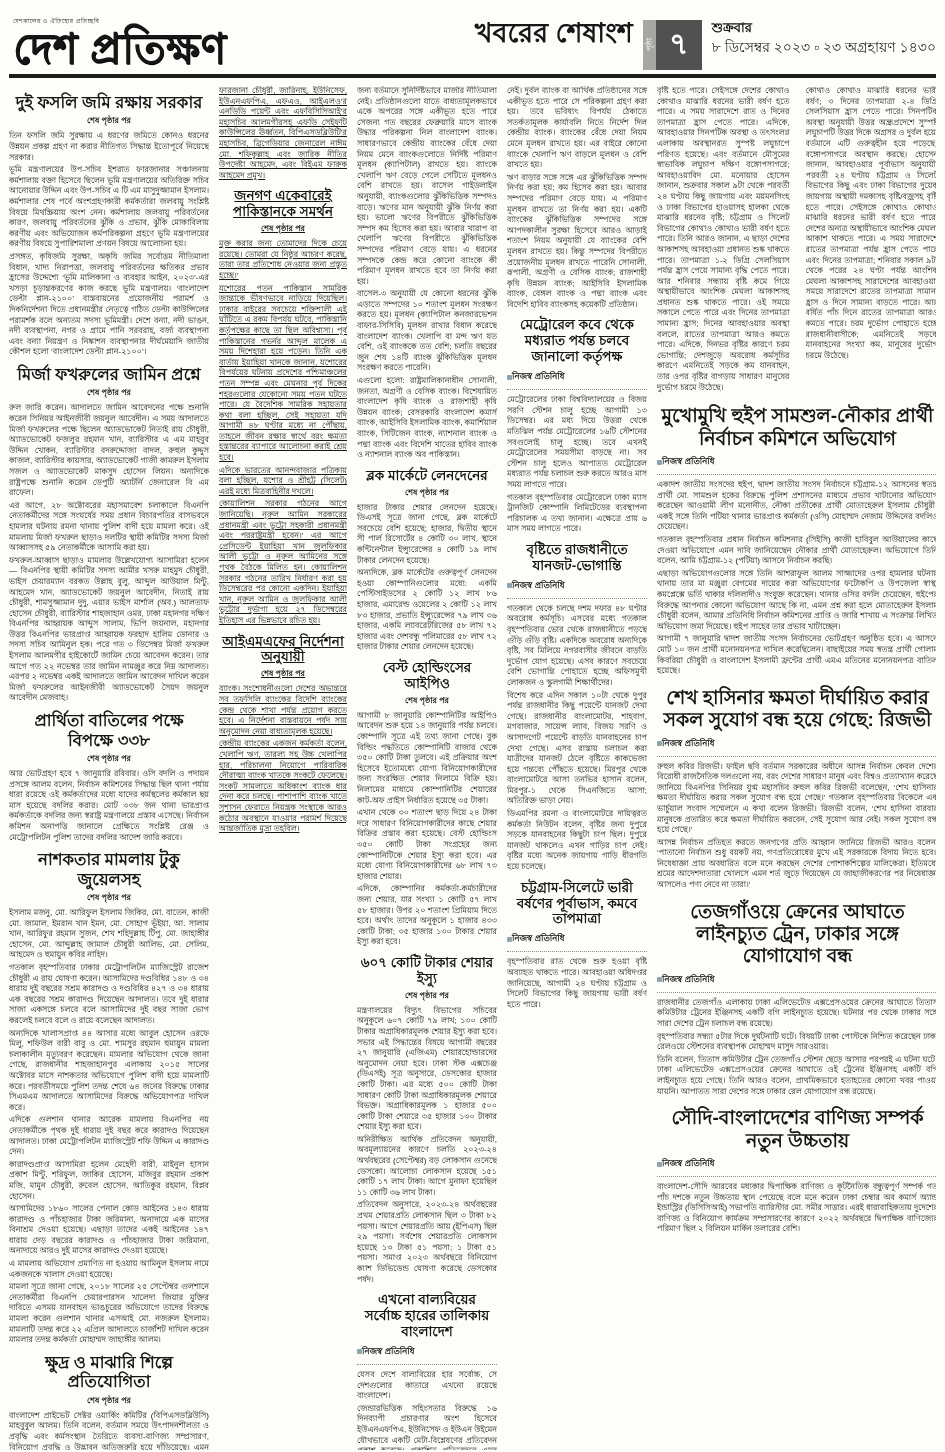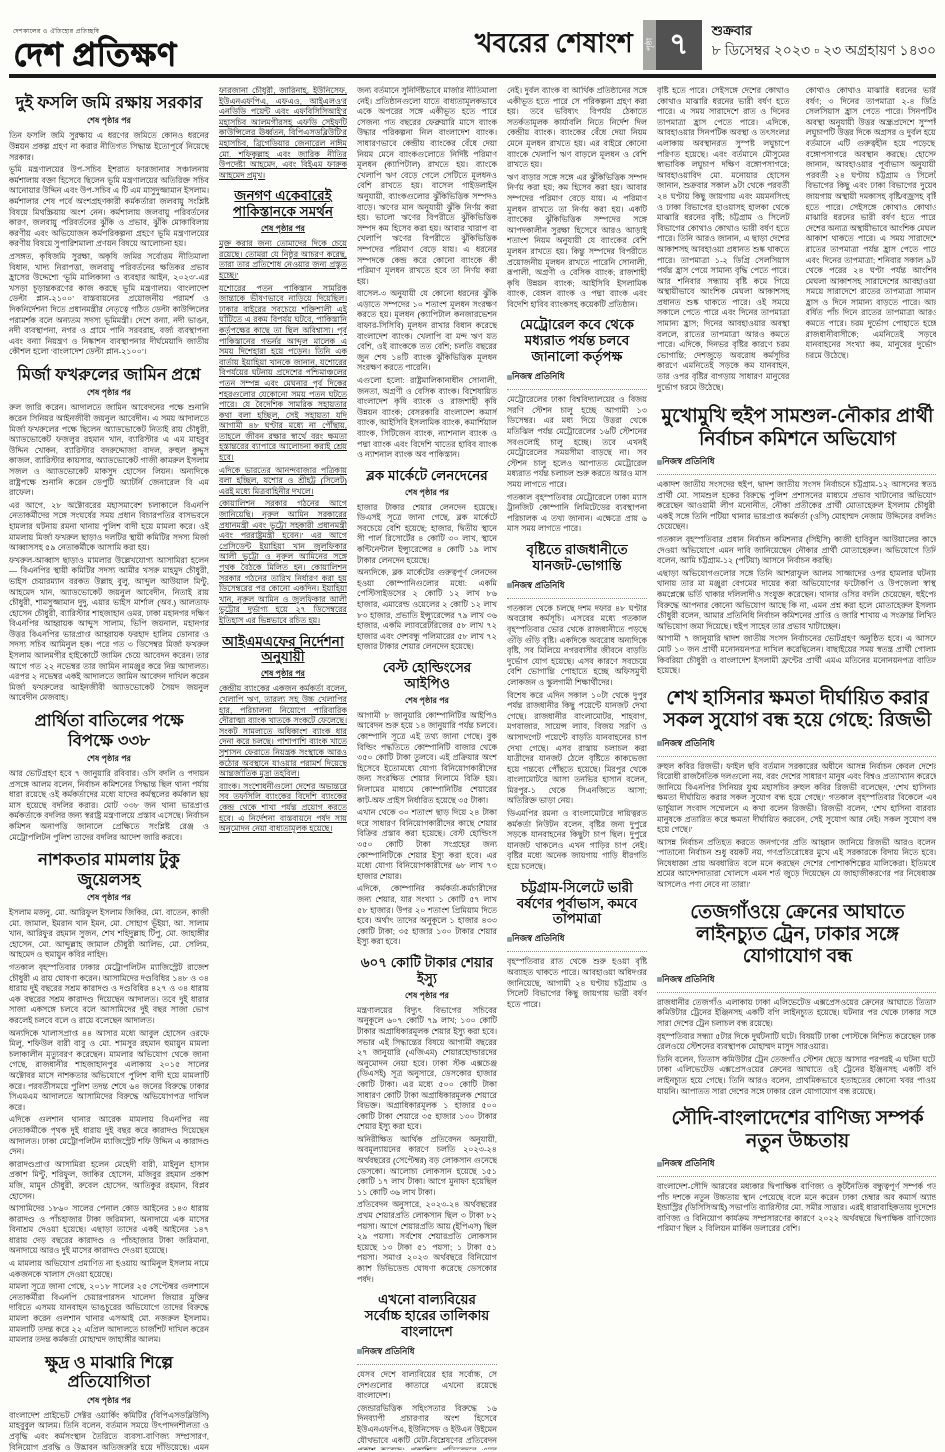--- a/index.html
+++ b/index.html
@@ -6,23 +6,23 @@
   *{box-sizing:border-box;}
   .page{
     width:945px;height:1452px;margin:0 auto;background:#fdfdfa;color:#161616;
     font-family:"Liberation Sans","DejaVu Sans",sans-serif;
     padding:6px 9px 0 9px;overflow:hidden;position:relative;
   }
   
   header{display:flex;justify-content:space-between;align-items:flex-end;height:64px;}
   .masthead-block{padding-left:4px;}
   .tagline{font-size:6px;letter-spacing:.5px;color:#333;margin-bottom:1px;}
-  .masthead{font-size:32px;font-weight:900;letter-spacing:.5px;line-height:1;
+  .masthead{font-size:42px;font-weight:900;letter-spacing:.5px;line-height:1;
     text-shadow:.6px .6px 0 #000;}
-  .header-right{display:flex;align-items:center;gap:10px;}
+  .header-right{display:flex;align-items:flex-start;gap:10px;}
   .section-title{font-size:27px;font-weight:800;line-height:1;padding-bottom:4px;}
   .page-tab{display:flex;align-items:stretch;height:50px;}
   .page-word{background:#a6a6a3;color:#fff;font-size:8px;width:13px;
     display:flex;align-items:center;justify-content:center;
     writing-mode:vertical-rl;transform:rotate(180deg);}
   .page-num{background:#515151;color:#fff;font-size:30px;font-weight:700;width:46px;
     display:flex;align-items:center;justify-content:center;}
   .date-block{padding-bottom:4px;min-width:128px;}
   .day{font-size:13px;font-weight:700;line-height:1.2;}
   .date-line{font-size:14px;color:#222;}
@@ -113,22 +113,22 @@
           <h2 class="h md">জনগণ একেবারেই পাকিস্তানকে সমর্থন</h2>
           <div class="sub">শেষ পৃষ্ঠার পর</div>
           <p class="body">মুক্ত করার জন্য তোমাদের দিকে চেয়ে রয়েছে। তোমরা যে নিষ্ঠুর আচরণ করেছ, তারা তার প্রতিশোধ নেওয়ার জন্য প্রস্তুত হচ্ছে।’</p>
           <p class="body">যশোরের পতন পাকিস্তান সামরিক জান্তাকে ভীষণভাবে নাড়িয়ে দিয়েছিল। ঢাকার বাইরের সবচেয়ে শক্তিশালী এই ঘাঁটিতে এ রকম বিপর্যয় ঘটবে, পাকিস্তানি কর্তৃপক্ষের কাছে তা ছিল অবিশ্বাস্য। পূর্ব পাকিস্তানের গভর্নর আব্দুল মালেক এ সময় দিশেহারা হয়ে পড়েন। তিনি এক বার্তায় ইয়াহিয়া খানকে জানান, যশোরের বিপর্যয়ের ঘটনায় প্রদেশের পশ্চিমাঞ্চলের পতন সম্পন্ন এবং মেঘনার পূর্ব দিকের শহরগুলোর যেকোনো সময় পতন ঘটতে পারে। যে বৈদেশিক সামরিক সহায়তার কথা বলা হচ্ছিল, সেই সহায়তা যদি আগামী ৪৮ ঘণ্টার মধ্যে না পৌঁছায়, তাহলে জীবন রক্ষার স্বার্থে বরং ক্ষমতা হস্তান্তরের ব্যাপারে আলোচনা করাই শ্রেয় হবে।</p>
           <p class="body">এদিকে ভারতের আনন্দবাজার পত্রিকায় বলা হচ্ছিল, যশোর ও শ্রীহট্ট (সিলেট) এরই মধ্যে মিত্রবাহিনীর দখলে।</p>
           <p class="body">কোয়ালিশন সরকার গঠনের আগে জানিয়েছি। নূরুল আমিন সরকারের প্রধানমন্ত্রী এবং ভুট্টো সহকারী প্রধানমন্ত্রী এবং পররাষ্ট্রমন্ত্রী হবেন।’ এর আগে প্রেসিডেন্ট ইয়াহিয়া খান জুলফিকার আলী ভুট্টো ও নূরুল আমিনের সঙ্গে পৃথক বৈঠকে মিলিত হন। কোয়ালিশন সরকার গঠনের তারিখ নির্ধারণ করা হয় ডিসেম্বরের পর কোনো একদিন। ইয়াহিয়া খান, নূরুল আমিন ও জুলফিকার আলী ভুট্টোর দুর্ভাগ্য হয়ে ২৭ ডিসেম্বরের ইতিহাস এর ভিন্নভাবে রচিত হয়।</p>
         </article>
         <article>
           <h2 class="h md">আইএমএফের নির্দেশনা অনুযায়ী</h2>
           <div class="sub">শেষ পৃষ্ঠার পর</div>
+          <p class="body">ব্যাংক। সংশোধনীগুলো দেশের অভ্যন্তরে সব তফসিলি ব্যাংকের বিদেশি ব্যাংকের কেন্দ্র থেকে শাখা পর্যন্ত প্রয়োগ করতে হবে। এ নির্দেশনা বাস্তবায়নে পর্ষদ সায় অনুমোদন নেয়া বাধ্যতামূলক হয়েছে।</p>
           <p class="body">কেন্দ্রীয় ব্যাংকের একজন কর্মকর্তা বলেন, খেলাপি ঋণ, তারল্য সহ উচ্চ খেলাপির হার, পরিচালনা নিয়োগে পারিবারিক দৌরাত্ম্য ব্যাংক খাতকে সংকটে ফেলেছে। সংকট সামলাতে অধিকাংশ ব্যাংক ধার দেনা করে চলছে। পাশাপাশি ব্যাংক খাতে সুশাসন ফেরাতে নিয়ন্ত্রক সংস্থাকে আরও কঠোর অবস্থানে যাওয়ার পরামর্শ দিয়েছে আন্তর্জাতিক মুদ্রা তহবিল।</p>
-          <p class="body">ব্যাংক। সংশোধনীগুলো দেশের অভ্যন্তরে সব তফসিলি ব্যাংকের বিদেশি ব্যাংকের কেন্দ্র থেকে শাখা পর্যন্ত প্রয়োগ করতে হবে। এ নির্দেশনা বাস্তবায়নে পর্ষদ সায় অনুমোদন নেয়া বাধ্যতামূলক হয়েছে।</p>
         </article>
       </div>
       <div class="col" style="width: 140px;">
         <article>
           <p class="body">জন্য বর্তমানে সুনির্দিষ্টভাবে মার্জার নীতিমালা নেই। প্রতিষ্ঠানগুলো যাতে বাধ্যতামূলকভাবে একে অপরের সঙ্গে একীভূত হতে পারে সেজন্য গত বছরের ফেব্রুয়ারি মাসে ব্যাংক উদ্ধার পরিকল্পনা নিল বাংলাদেশ ব্যাংক। সাধারণভাবে কেন্দ্রীয় ব্যাংকের বেঁধে দেয়া নিয়ম মেনে ব্যাংকগুলোতে নির্দিষ্ট পরিমাণ মূলধন (ক্যাপিটাল) রাখতে হয়। ব্যাংকে খেলাপি ঋণ বেড়ে গেলে সেটিতে মূলধনও বেশি রাখতে হয়। বাসেল গাইডলাইন অনুযায়ী, ব্যাংকগুলোর ঝুঁকিভিত্তিক সম্পদও বাড়ে। ঋণের মান অনুযায়ী ঝুঁকি নির্ণয় করা হয়। ভালো ঋণের বিপরীতে ঝুঁকিভিত্তিক সম্পদ কম হিসেব করা হয়। আবার খারাপ বা খেলাপি ঋণের বিপরীতে ঝুঁকিভিত্তিক সম্পদের পরিমাণ বেড়ে যায়। এ ধরনের সম্পদকে কেন্দ্র করে কোনো ব্যাংকে কী পরিমাণ মূলধন রাখতে হবে তা নির্ণয় করা হয়।</p>
           <p class="body">বাসেল-৩ অনুযায়ী যে কোনো ধরনের ঝুঁকি এড়াতে সম্পদের ১০ শতাংশ মূলধন সংরক্ষণ করতে হয়। মূলধন (ক্যাপিটাল কনজারভেশন বাফার-সিসিবি) মূলধন রাখার বিধান করেছে বাংলাদেশ ব্যাংক। খেলাপি বা মন্দ ঋণ যত বেশি, ওই ব্যাংককে তত বেশি; চলতি বছরের জুন শেষ ১৪টি ব্যাংক ঝুঁকিভিত্তিক মূলধন সংরক্ষণ করতে পারেনি।</p>
           <p class="body">এগুলো হলো: রাষ্ট্রমালিকানাধীন সোনালী, জনতা, অগ্রণী ও বেসিক ব্যাংক। বিশেষায়িত বাংলাদেশ কৃষি ব্যাংক ও রাজশাহী কৃষি উন্নয়ন ব্যাংক; বেসরকারি বাংলাদেশ কমার্স ব্যাংক, আইসিবি ইসলামিক ব্যাংক, কমার্শিয়াল ব্যাংক, সিটিজেন ব্যাংক, ন্যাশনাল ব্যাংক ও পদ্মা ব্যাংক এবং বিদেশি খাতের হাবিব ব্যাংক ও ন্যাশনাল ব্যাংক অব পাকিস্তান।</p>
         </article>
         <article>
           <h2 class="h md">ব্লক মার্কেটে লেনদেনের</h2>

